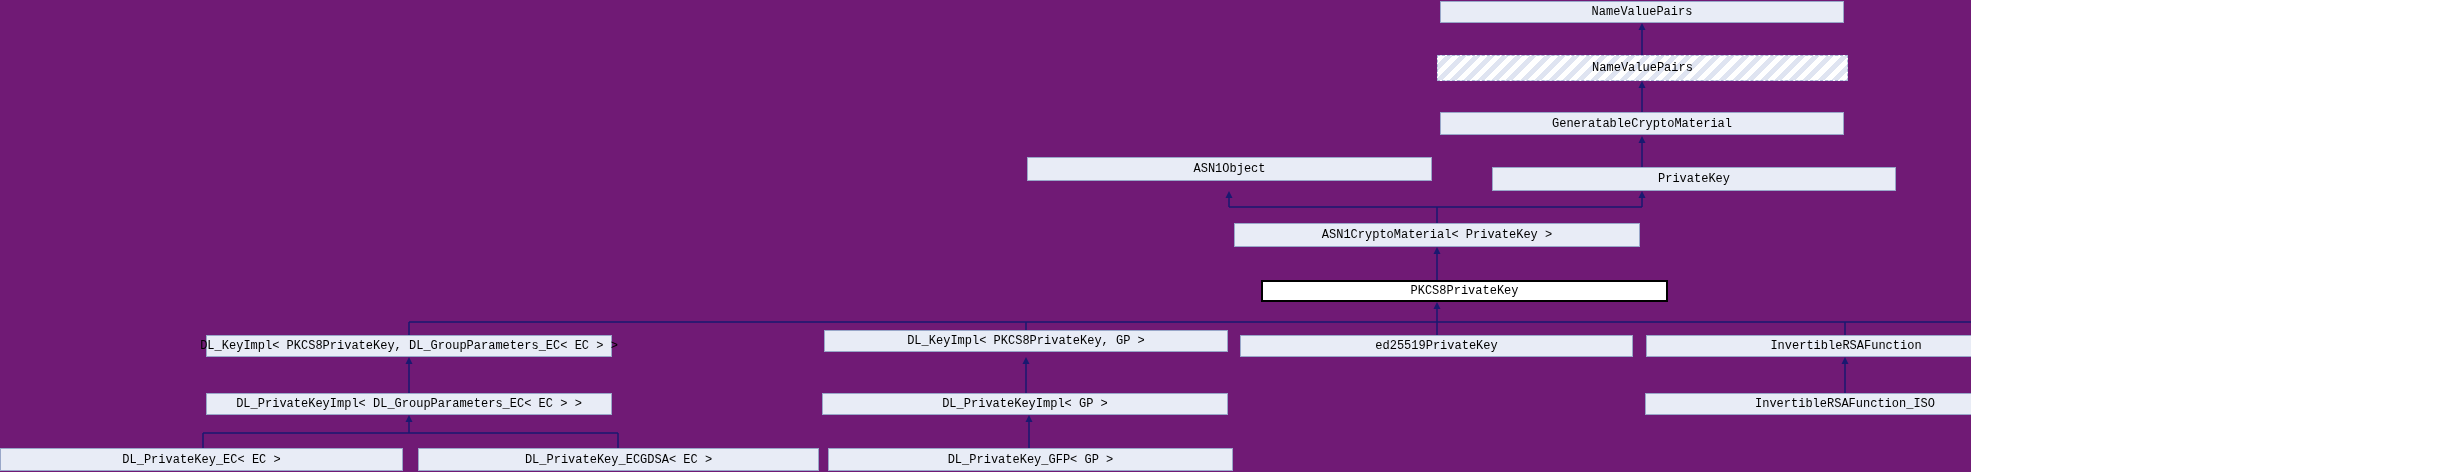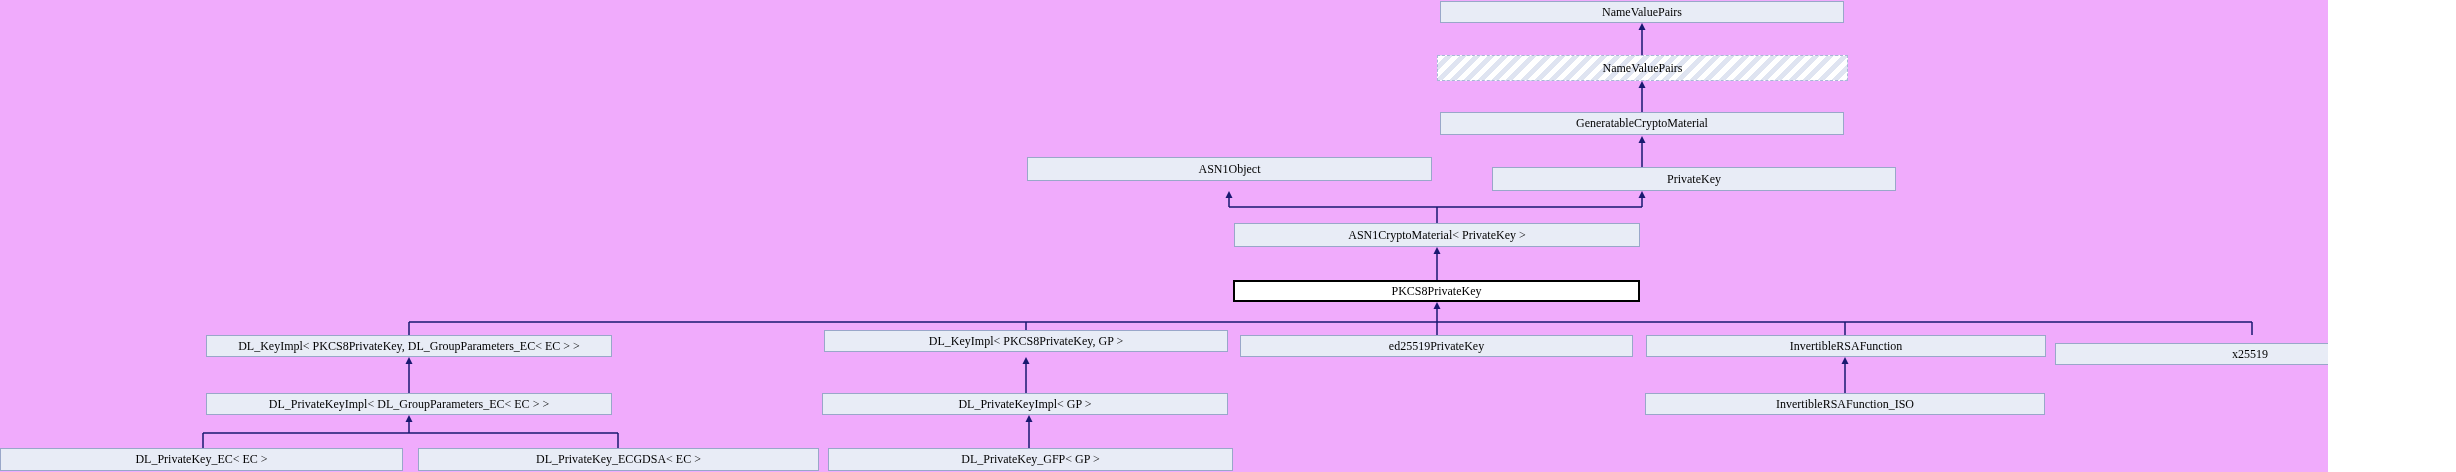--- a/index.html
+++ b/index.html
@@ -1,40 +1,41 @@
 <!DOCTYPE html>
 <html><head>
 <meta charset="utf-8">
 <style>
   html,body{margin:0;padding:0;background:#ffffff;}
   #diagram{
     position:relative;
-    width:2328px;height:472px;
-    background:#f0abfc;
-    font-family:Liberation Serif, serif;
+    width:1971px;height:472px;
+    background:#701a75;
+    font-family:Liberation Mono, monospace;
     overflow:hidden;
   }
   .node{
     position:absolute;
     box-sizing:border-box;
     background:#e8ecf6;
     border:1px solid #99a7c9;
     display:flex;align-items:center;justify-content:center;
     font-size:12px;color:#000000;
     white-space:nowrap;
     cursor:pointer;
   }
   .node.hatched{
     background:repeating-linear-gradient(135deg,#ffffff 0px,#ffffff 5px,#dfe4f1 5px,#dfe4f1 10px);
     border:1px dashed #a9b7d8;
   }
   .node.current{
     background:#ffffff;
     border:2px solid #000000;
     cursor:default;
+    margin-left:28px;
   }
   #edges{
     position:absolute;left:0;top:0;
     pointer-events:none;
   }
 </style>
 </head>
 <body>
 
 <div id="diagram">

